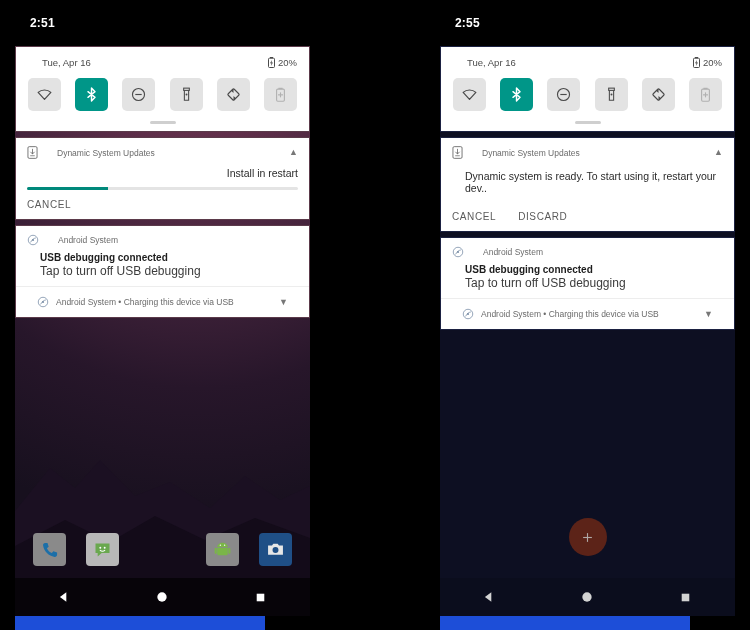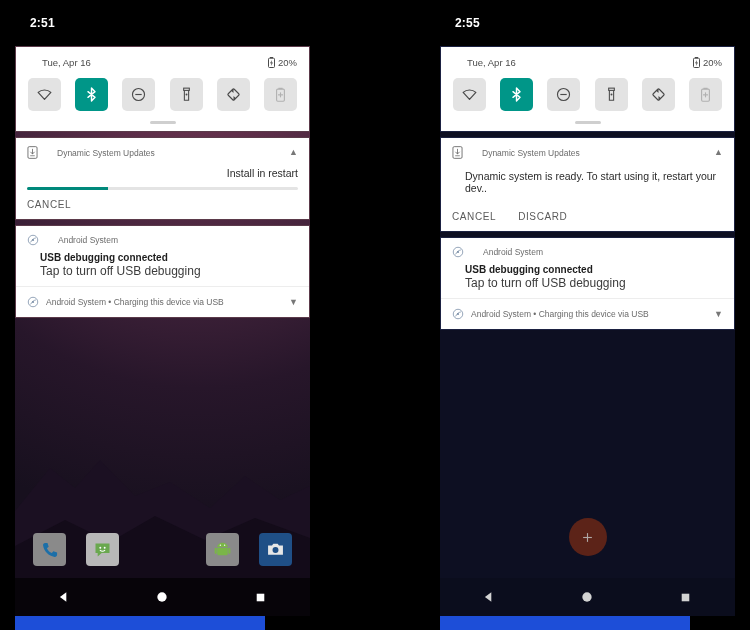--- a/index.html
+++ b/index.html
@@ -85,21 +85,21 @@
 
   .pbar {
     height:3px; background:#e4e4e4; margin:2px 11px 0 11px; border-radius:2px; overflow:hidden;
   }
   .pbar-fill { height:100%; background:#00897b; }
 
   .nactions { display:flex; gap:22px; padding:9px 11px 9px 11px;border-radius:10px; }
   .naction { font-size:10px; color:#5a5a5a; letter-spacing:.6px; }
 
   .ncompact {
-    display:flex; align-items:center; gap:7px; padding:9px 11px;
+    display:flex; align-items:center; gap:7px; padding:9px 21px;
     border-top:1px solid #ededed;
   }
   .ncompact .app { font-size:8.5px; color:#6b6b6b; flex:1; }
 
   
   .manage { padding:12px 16px 0 16px; font-size:9.5px; font-weight:bold; color:#f2f2f2; }
 
   
   .appgrid { display:flex; gap:20px; padding:12px 18px 0 18px; }
   .app-item { width:38px; text-align:center; }

